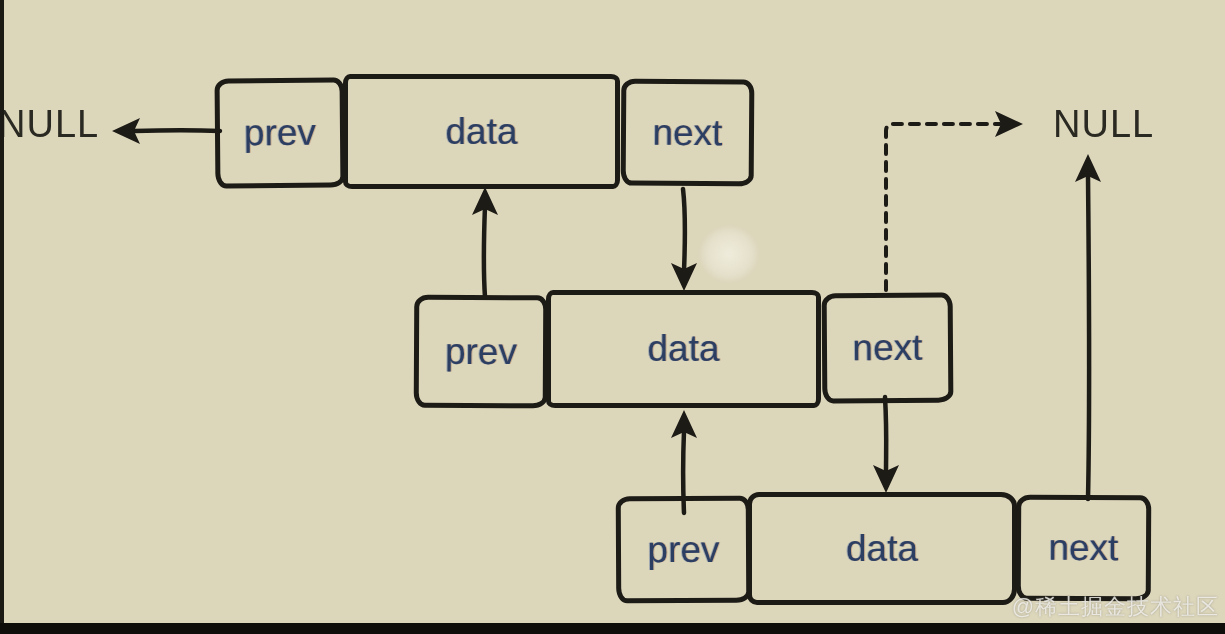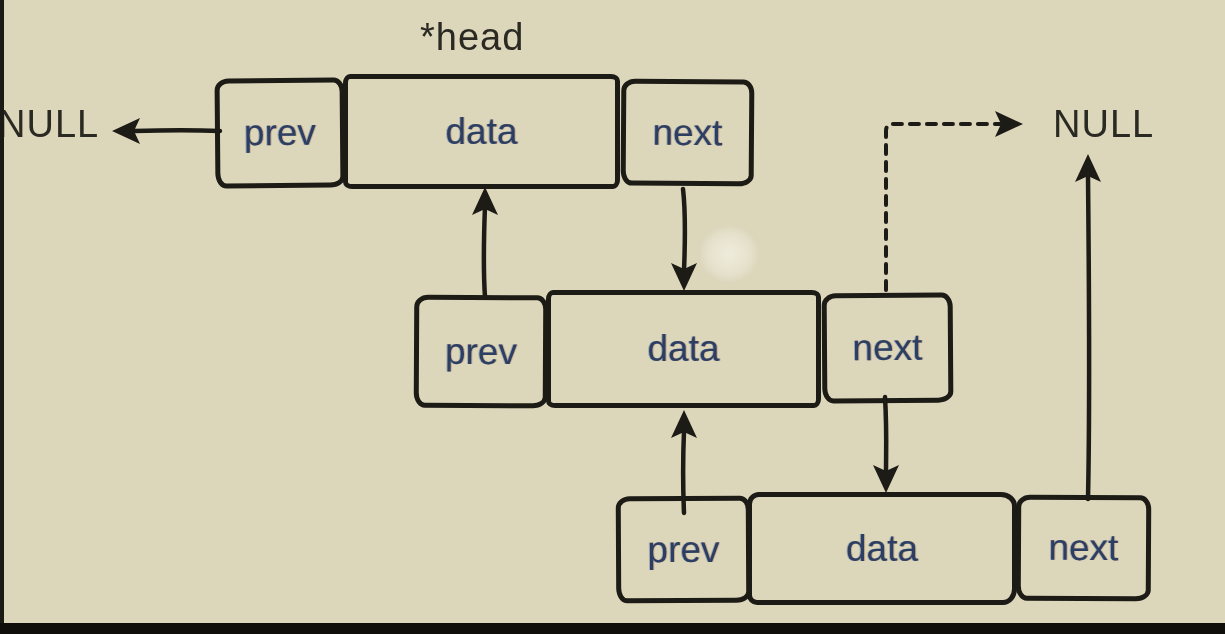--- a/index.html
+++ b/index.html
@@ -97,32 +97,32 @@
       <polygon points="684,291 671,263 684,269 697,263"></polygon>
       <polygon points="1023,124 995,111 1001,124 995,137"></polygon>
       <polygon points="684,410 671,438 684,432 697,438"></polygon>
       <polygon points="886,493 873,465 886,471 899,465"></polygon>
       <polygon points="1088,154 1075,182 1088,176 1101,182"></polygon>
     </g>
   </svg>
 
   <div class="blob"></div>
 
-  <div class="lbl head-lbl">*head</div>
   <div class="lbl null-left">NULL</div>
   <div class="lbl null-right">NULL</div>
 
   <div class="box cell-round n1p">prev</div>
   <div class="box cell-rect n1d">data</div>
   <div class="box cell-round n1n">next</div>
 
   <div class="box cell-round n2p">prev</div>
   <div class="box cell-rect n2d">data</div>
   <div class="box cell-round n2n">next</div>
 
   <div class="box cell-round n3p">prev</div>
   <div class="box n3d">data</div>
   <div class="box cell-round n3n">next</div>
 
+  <div class="watermark">@稀土掘金技术社区</div>
 
   <div class="left-strip"></div>
   <div class="bottom-bar"></div>
 </div>
 
 </body></html>

